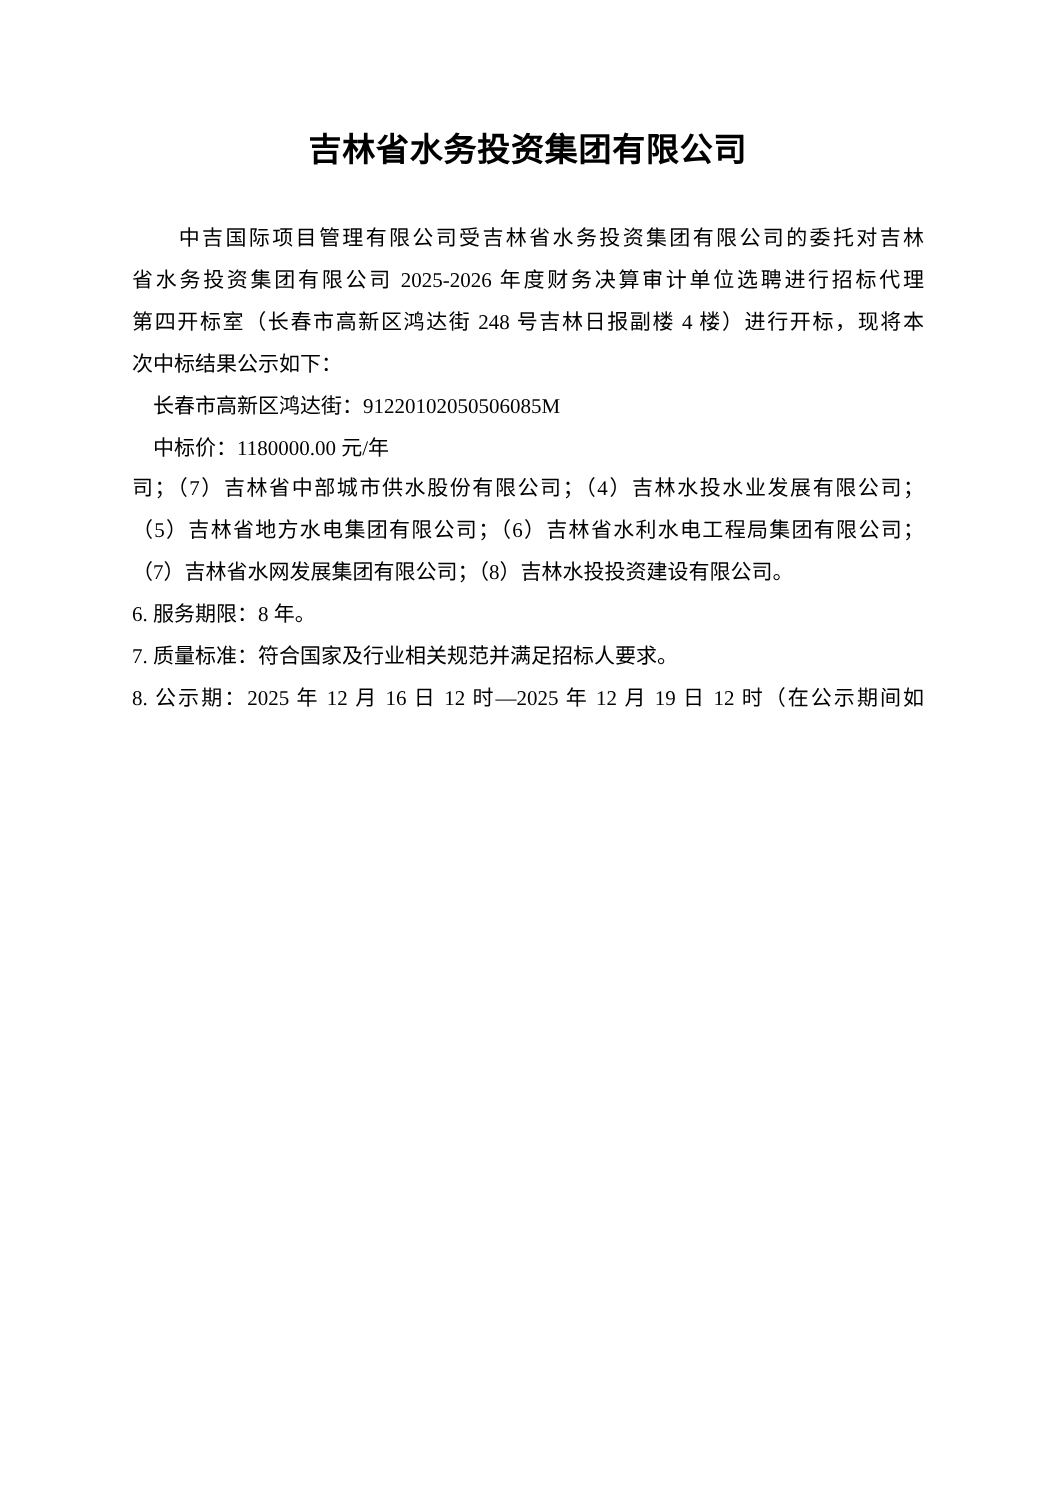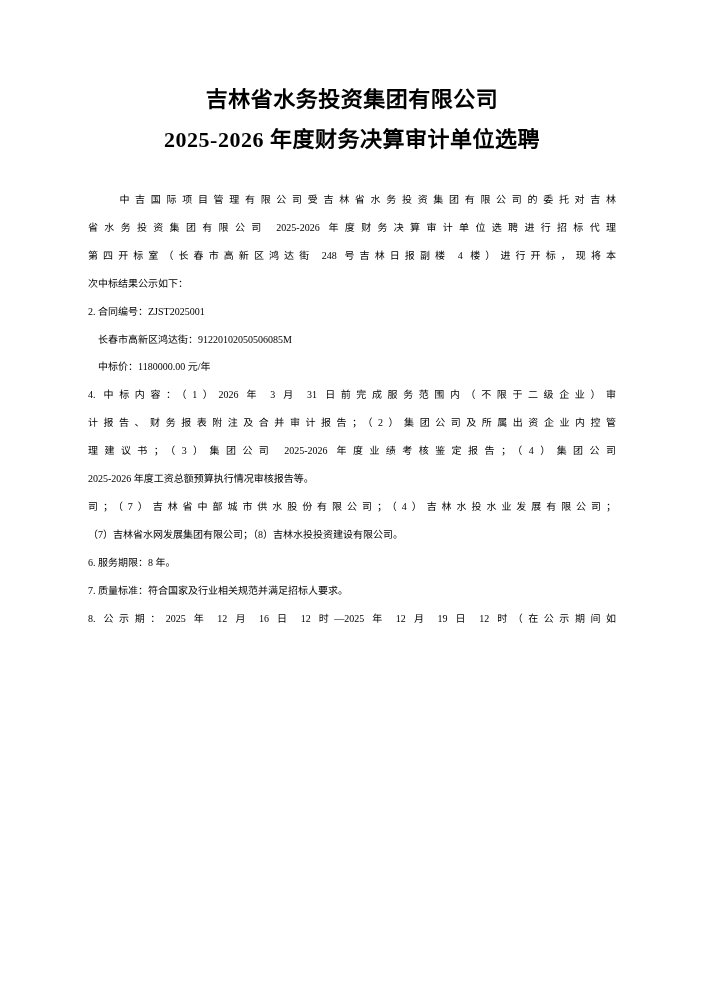--- a/index.html
+++ b/index.html
@@ -23,63 +23,54 @@
   .title-line {
     font-size: 22px;
     font-weight: 700;
     line-height: 40px;
     text-align: center;
     letter-spacing: 0.5px;
   }
   .doc-body { margin-top: 26px; }
   .para { margin: 0; }
   .line {
-    font-size: 10px;
+    font-size: 14px;
     line-height: 27.9px;
     text-align: left;
   }
   .line.full {
     text-align: justify;
     text-align-last: justify;
   }
 </style>
 </head>
 <body>
 
 <div class="page">
 
   <header class="doc-title">
     <div class="title-line">吉林省水务投资集团有限公司</div>
-    <div class="title-line">2025-2026 年度财务决算审计单位选聘</div>
   </header>
 
   <main class="doc-body" id="doc-body">
       <div class="para">
         <div class="line full">　　中吉国际项目管理有限公司受吉林省水务投资集团有限公司的委托对吉林</div>
         <div class="line full">省水务投资集团有限公司 2025-2026 年度财务决算审计单位选聘进行招标代理</div>
         <div class="line full">第四开标室（长春市高新区鸿达街 248 号吉林日报副楼 4 楼）进行开标，现将本</div>
         <div class="line">次中标结果公示如下：</div>
       </div>
       <div class="para">
-        <div class="line">2. 合同编号：ZJST2025001</div>
-      </div>
-      <div class="para">
         <div class="line">　长春市高新区鸿达街：91220102050506085M</div>
       </div>
       <div class="para">
         <div class="line">　中标价：1180000.00 元/年</div>
       </div>
       <div class="para">
-        <div class="line full">4. 中标内容：（1）2026 年 3 月 31 日前完成服务范围内（不限于二级企业）审</div>
-        <div class="line full">计报告、财务报表附注及合并审计报告；（2）集团公司及所属出资企业内控管</div>
-        <div class="line full">理建议书；（3）集团公司 2025-2026 年度业绩考核鉴定报告；（4）集团公司</div>
-        <div class="line">2025-2026 年度工资总额预算执行情况审核报告等。</div>
-      </div>
-      <div class="para">
         <div class="line full">司；（7）吉林省中部城市供水股份有限公司；（4）吉林水投水业发展有限公司；</div>
+        <div class="line full">（5）吉林省地方水电集团有限公司；（6）吉林省水利水电工程局集团有限公司；</div>
         <div class="line">（7）吉林省水网发展集团有限公司；（8）吉林水投投资建设有限公司。</div>
       </div>
       <div class="para">
         <div class="line">6. 服务期限：8 年。</div>
       </div>
       <div class="para">
         <div class="line">7. 质量标准：符合国家及行业相关规范并满足招标人要求。</div>
       </div>
       <div class="para">
         <div class="line full">8. 公示期：2025 年 12 月 16 日 12 时—2025 年 12 月 19 日 12 时（在公示期间如</div>

